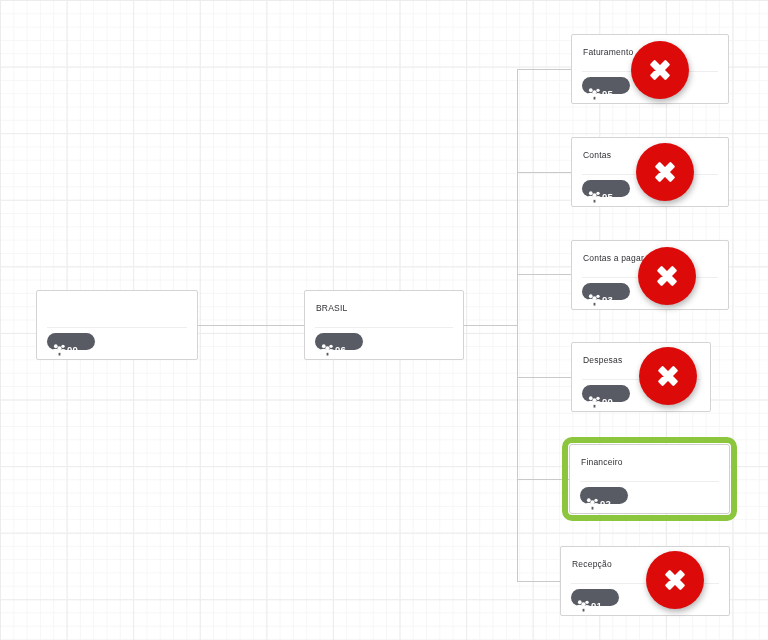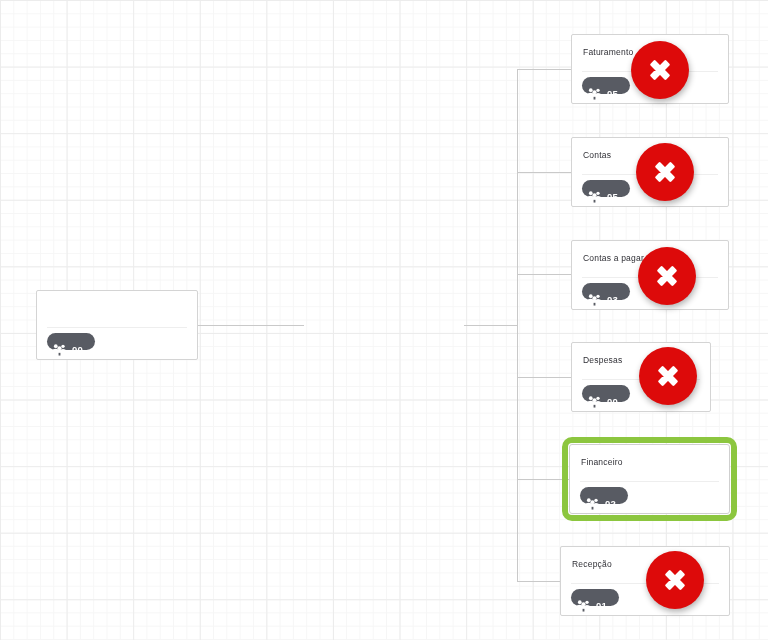--- a/index.html
+++ b/index.html
@@ -71,21 +71,20 @@
     left: 10px;
     bottom: 9px;
     height: 17px;
     min-width: 48px;
     padding: 16px 9px 0 5px;
     box-sizing: border-box;
     background: #585b63;
     border-radius: 9px;
     display: flex;
     align-items: center;
-    gap: 5px;
   }
   .badge .grp-icon {
     width: 15px;
     height: 13px;
     display: block;
     flex: 0 0 auto;
   }
   .badge .count {
     font-size: 9.5px;
     font-weight: bold;
@@ -140,20 +139,36 @@
           <circle cx="11.8" cy="3.6" r="1.8" fill="#ffffff"></circle>
           <circle cx="8" cy="5.6" r="2.2" fill="#ffffff"></circle>
           <path d="M0.6 8.6c0-1.5 1.5-2.4 3.4-2.4s3.4 0.9 3.4 2.4v1.1H0.6z" fill="#ffffff"></path>
           <path d="M8.8 8.8c0-1.4 1.4-2.3 3-2.3s3.4 0.9 3.4 2.3v1H8.8z" fill="#ffffff"></path>
           <path d="M3.8 12.1c0-1.7 1.8-2.8 4.1-2.8s4.1 1.1 4.1 2.8v1.4H3.8z" fill="#ffffff"></path>
           <rect x="7" y="10.6" width="2" height="2.9" fill="#585b63"></rect>
         </svg>
         <span class="count">00</span>
       </div>
     </div>
+    <div class="node" style="left: 304px; top: 290px; width: 160px; height: 70px;">
+      <div class="title">BRASIL</div>
+      <div class="divider"></div>
+      <div class="badge">
+        <svg class="grp-icon" viewBox="0 0 16 14">
+          <circle cx="4" cy="3.4" r="2" fill="#ffffff"></circle>
+          <circle cx="11.8" cy="3.6" r="1.8" fill="#ffffff"></circle>
+          <circle cx="8" cy="5.6" r="2.2" fill="#ffffff"></circle>
+          <path d="M0.6 8.6c0-1.5 1.5-2.4 3.4-2.4s3.4 0.9 3.4 2.4v1.1H0.6z" fill="#ffffff"></path>
+          <path d="M8.8 8.8c0-1.4 1.4-2.3 3-2.3s3.4 0.9 3.4 2.3v1H8.8z" fill="#ffffff"></path>
+          <path d="M3.8 12.1c0-1.7 1.8-2.8 4.1-2.8s4.1 1.1 4.1 2.8v1.4H3.8z" fill="#ffffff"></path>
+          <rect x="7" y="10.6" width="2" height="2.9" fill="#585b63"></rect>
+        </svg>
+        <span class="count">06</span>
+      </div>
+    </div>
     <div class="node" style="left: 571px; top: 34px; width: 158px; height: 70px;">
       <div class="title">Faturamento</div>
       <div class="divider"></div>
       <div class="badge">
         <svg class="grp-icon" viewBox="0 0 16 14">
           <circle cx="4" cy="3.4" r="2" fill="#ffffff"></circle>
           <circle cx="11.8" cy="3.6" r="1.8" fill="#ffffff"></circle>
           <circle cx="8" cy="5.6" r="2.2" fill="#ffffff"></circle>
           <path d="M0.6 8.6c0-1.5 1.5-2.4 3.4-2.4s3.4 0.9 3.4 2.4v1.1H0.6z" fill="#ffffff"></path>
           <path d="M8.8 8.8c0-1.4 1.4-2.3 3-2.3s3.4 0.9 3.4 2.3v1H8.8z" fill="#ffffff"></path>

